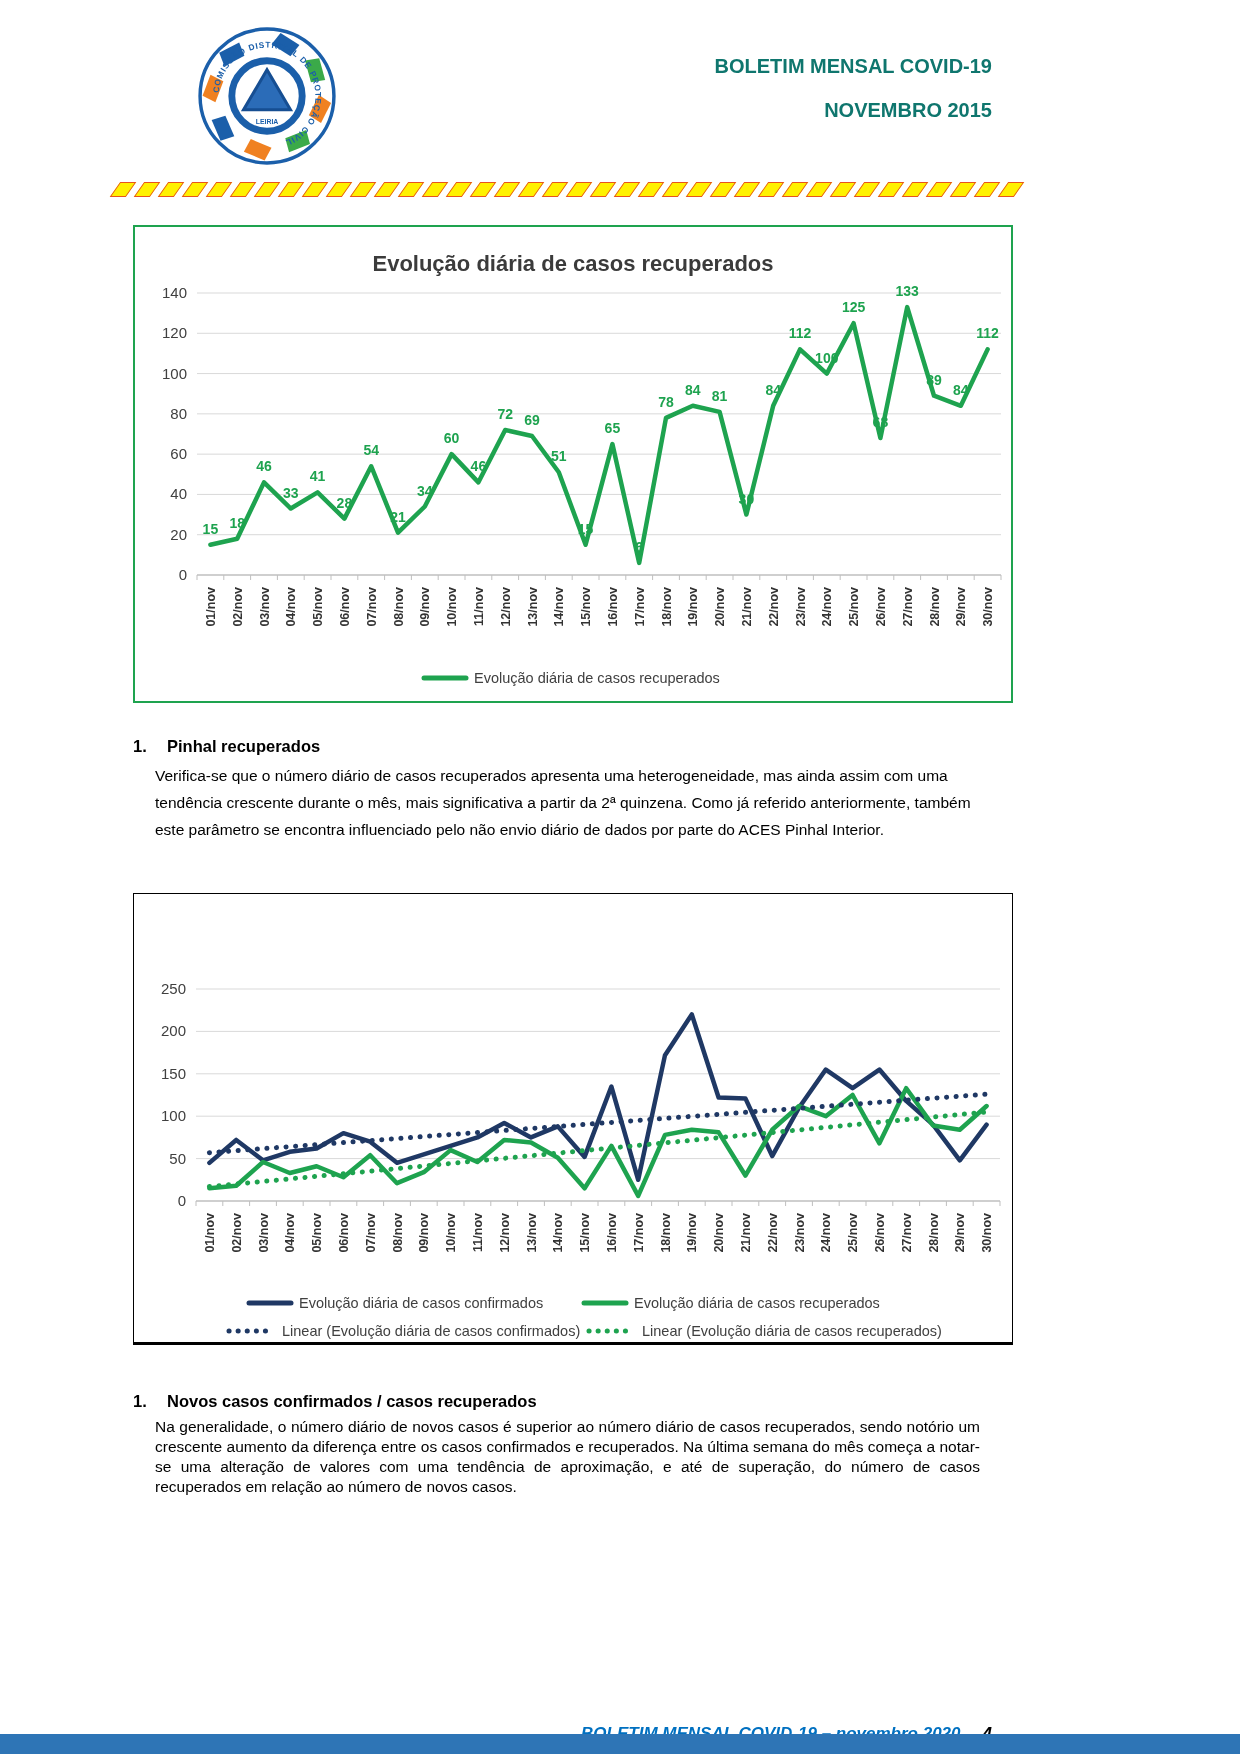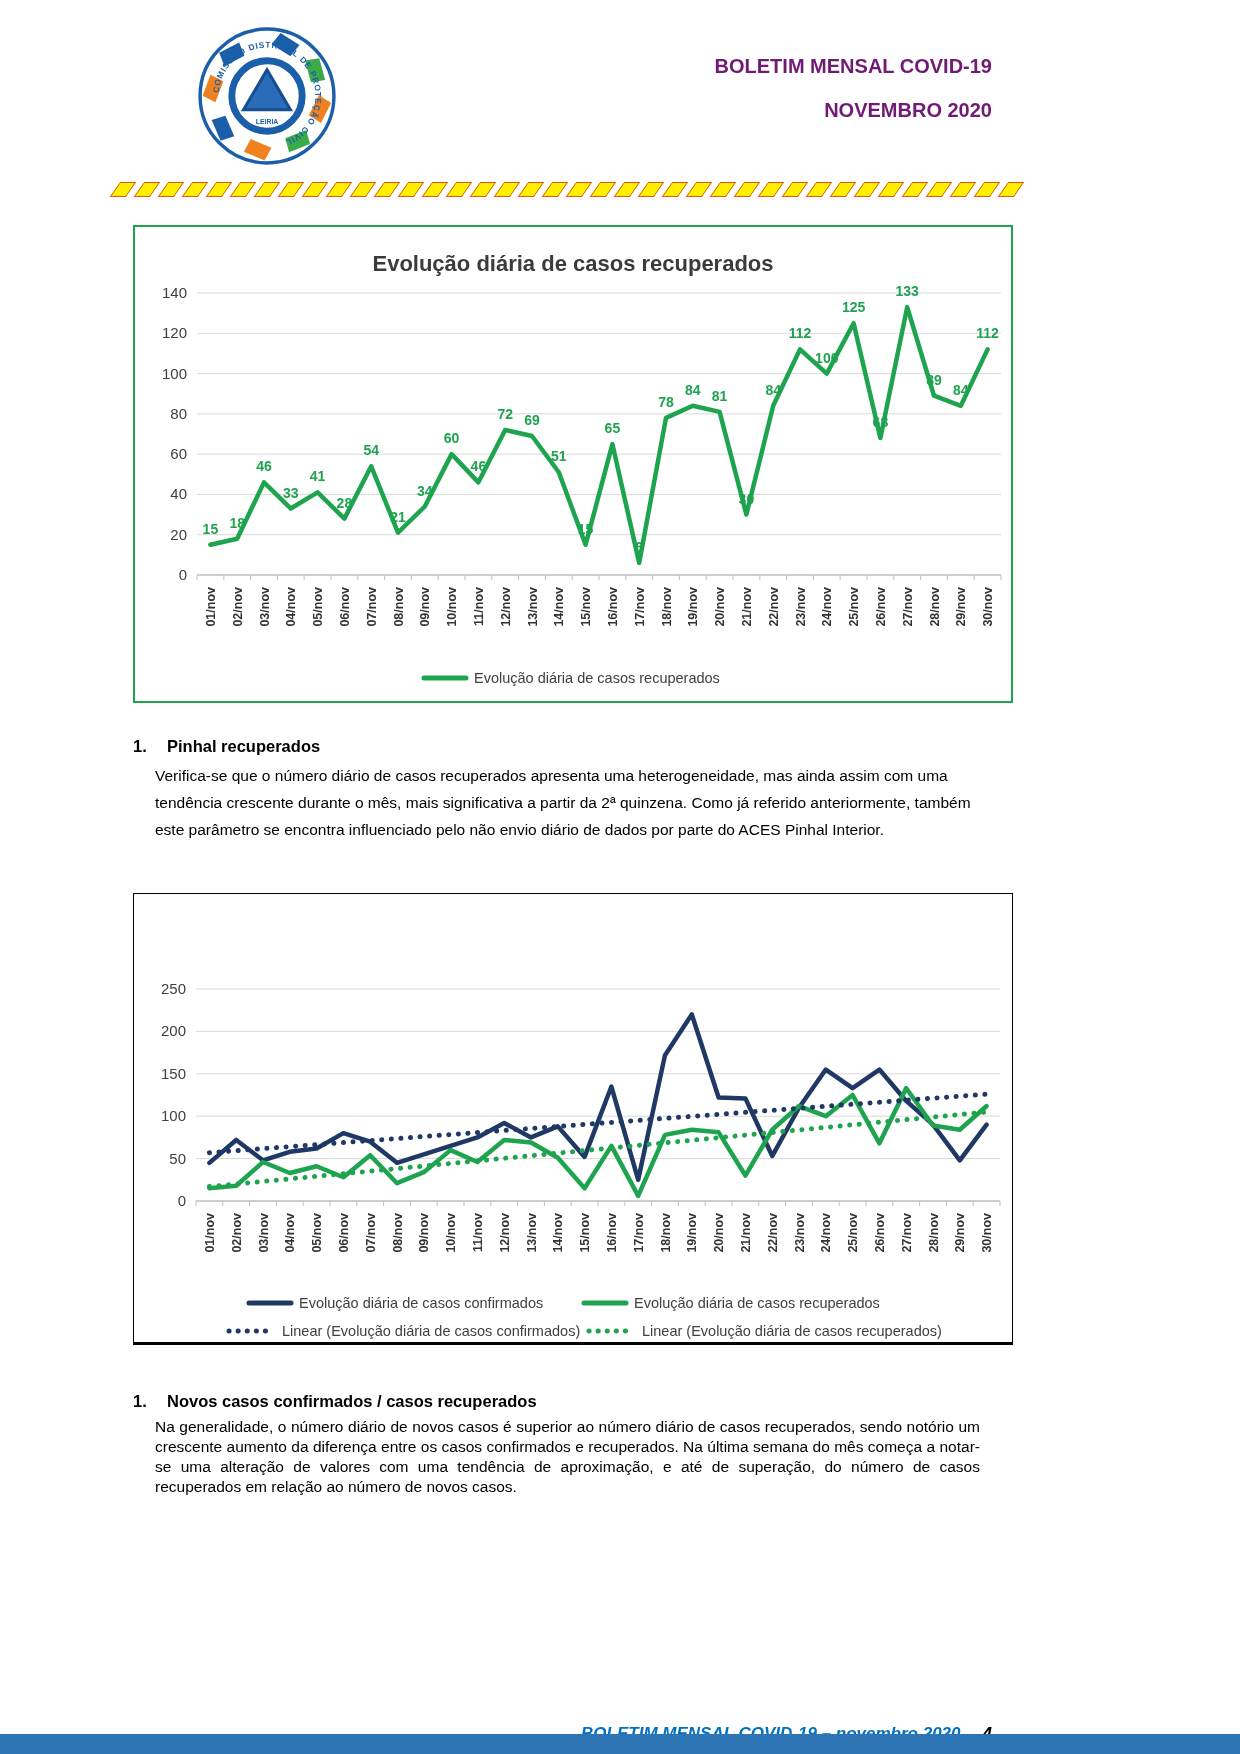--- a/index.html
+++ b/index.html
@@ -2,21 +2,21 @@
 <html lang="pt"><head>
 <meta charset="utf-8">
 <style>
   html,body{margin:0;padding:0;background:#888;}
   .page{position:relative;width:1240px;height:1754px;background:#fff;margin:0 auto;
         font-family:"Liberation Sans", sans-serif;overflow:hidden;}
 
   
   .logo{position:absolute;left:198px;top:26px;width:138px;height:140px;}
   .titles{position:absolute;left:500px;top:56px;width:492px;text-align:right;
-          color:#701a75;font-weight:700;font-size:20px;line-height:1;}
+          color:#0f766e;font-weight:700;font-size:20px;line-height:1;}
   .titles .t2{margin-top:24px;}
 
   
   .divider{position:absolute;left:115px;top:182px;width:880px;height:16px;white-space:nowrap;}
   .divider span{display:inline-block;width:14px;height:13px;margin-right:8px;
         background:#FFF100;border:1.3px solid #E8541D;transform:skewX(-35deg);}
 
   
   .chartbox1{position:absolute;left:133px;top:225px;width:880px;height:478px;
         border:2.5px solid #1EA34F;box-sizing:border-box;background:#fff;}
@@ -67,21 +67,21 @@
     <text font-size="6" font-weight="700" fill="#1B5FAA" letter-spacing="0.6">
       <textPath href="#circ" startOffset="1%">COMISSÃO DISTRITAL DE PROTEÇÃO CIVIL</textPath>
     </text>
     <circle cx="50" cy="50" r="25.5" fill="#fff" stroke="#1B5FAA" stroke-width="5"></circle>
     <path d="M50,31 L67,60 L33,60 Z" fill="#2B6CB8" stroke="#164E92" stroke-width="2.2"></path>
     <text x="50" y="70.5" font-size="5" font-weight="700" fill="#1B5FAA" text-anchor="middle">LEIRIA</text>
   </svg>
 
   <div class="titles">
     <div class="t1">BOLETIM MENSAL COVID-19</div>
-    <div class="t2">NOVEMBRO 2020</div>
+    <div class="t2">NOVEMBRO 2015</div>
   </div>
 
   <div class="divider" id="divider"><span></span><span></span><span></span><span></span><span></span><span></span><span></span><span></span><span></span><span></span><span></span><span></span><span></span><span></span><span></span><span></span><span></span><span></span><span></span><span></span><span></span><span></span><span></span><span></span><span></span><span></span><span></span><span></span><span></span><span></span><span></span><span></span><span></span><span></span><span></span><span></span><span></span><span></span></div>
 
   <div class="chartbox1">
     <svg id="chart1" width="875" height="473" viewBox="0 0 875 473">
       <text class="ctitle" x="438" y="44" text-anchor="middle">Evolução diária de casos recuperados</text>
     <line x1="62" x2="866" y1="348" y2="348" stroke="#BFBFBF" stroke-width="1.5"></line>
         <text x="52" y="353" text-anchor="end" class="ytick">0</text>
         <line x1="62" x2="866" y1="307.7142857142857" y2="307.7142857142857" stroke="#D9D9D9" stroke-width="1"></line>

